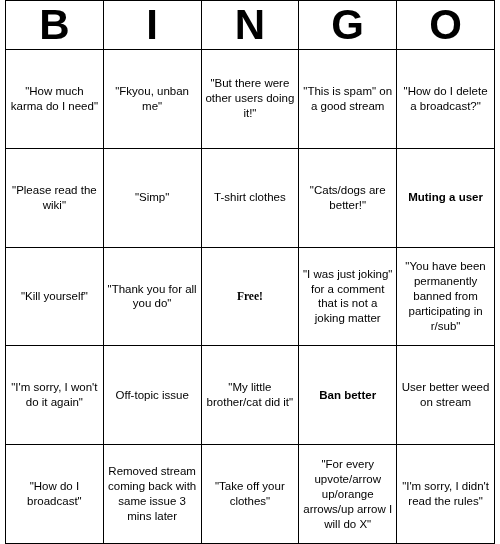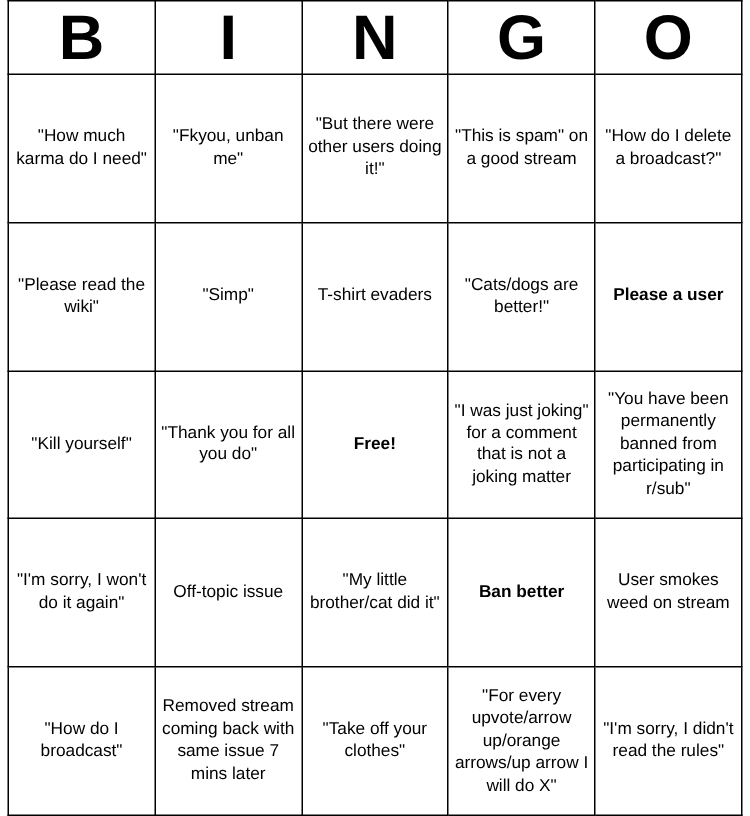--- a/index.html
+++ b/index.html
@@ -30,20 +30,21 @@
       vertical-align: middle;
       padding: 4px 3px;
       font-size: 11.5px;
       line-height: 1.3;
       width: 98px;
       height: 88px;
     }
     .free-cell {
       font-size: 22px;
       font-weight: bold;
+      font-family: Liberation Serif, serif;
     }
     .large-text {
       font-size: 16px;
       font-weight: bold;
     }
     .small-text {
       font-size: 10px;
     }
   </style>
 </head>
@@ -63,39 +64,39 @@
   <tr>
         <td>"How much karma do I need"</td>
         <td>"Fkyou, unban me"</td>
         <td>"But there were other users doing it!"</td>
         <td>"This is spam" on a good stream</td>
         <td>"How do I delete a broadcast?"</td>
       </tr>
       <tr>
         <td>"Please read the wiki"</td>
         <td>"Simp"</td>
-        <td>T-shirt evaders</td>
+        <td>T-shirt clothes</td>
         <td>"Cats/dogs are better!"</td>
-        <td class="large-text">Please a user</td>
+        <td class="large-text">Muting a user</td>
       </tr>
       <tr>
         <td>"Kill yourself"</td>
         <td>"Thank you for all you do"</td>
         <td class="free-cell">Free!</td>
         <td class="small-text">"I was just joking" for a comment that is not a joking matter</td>
         <td class="small-text">"You have been permanently banned from participating in r/sub"</td>
       </tr>
       <tr>
         <td>"I'm sorry, I won't do it again"</td>
         <td>Off-topic issue</td>
         <td>"My little brother/cat did it"</td>
         <td class="large-text">Ban better</td>
-        <td>User smokes weed on stream</td>
+        <td>User better weed on stream</td>
       </tr>
       <tr>
         <td>"How do I broadcast"</td>
-        <td class="small-text">Removed stream coming back with same issue 7 mins later</td>
+        <td class="small-text">Removed stream coming back with same issue 3 mins later</td>
         <td>"Take off your clothes"</td>
         <td class="small-text">"For every upvote/arrow up/orange arrows/up arrow I will do X"</td>
         <td>"I'm sorry, I didn't read the rules"</td>
       </tr>
     </tbody>
 </table>
 
 </body></html>

